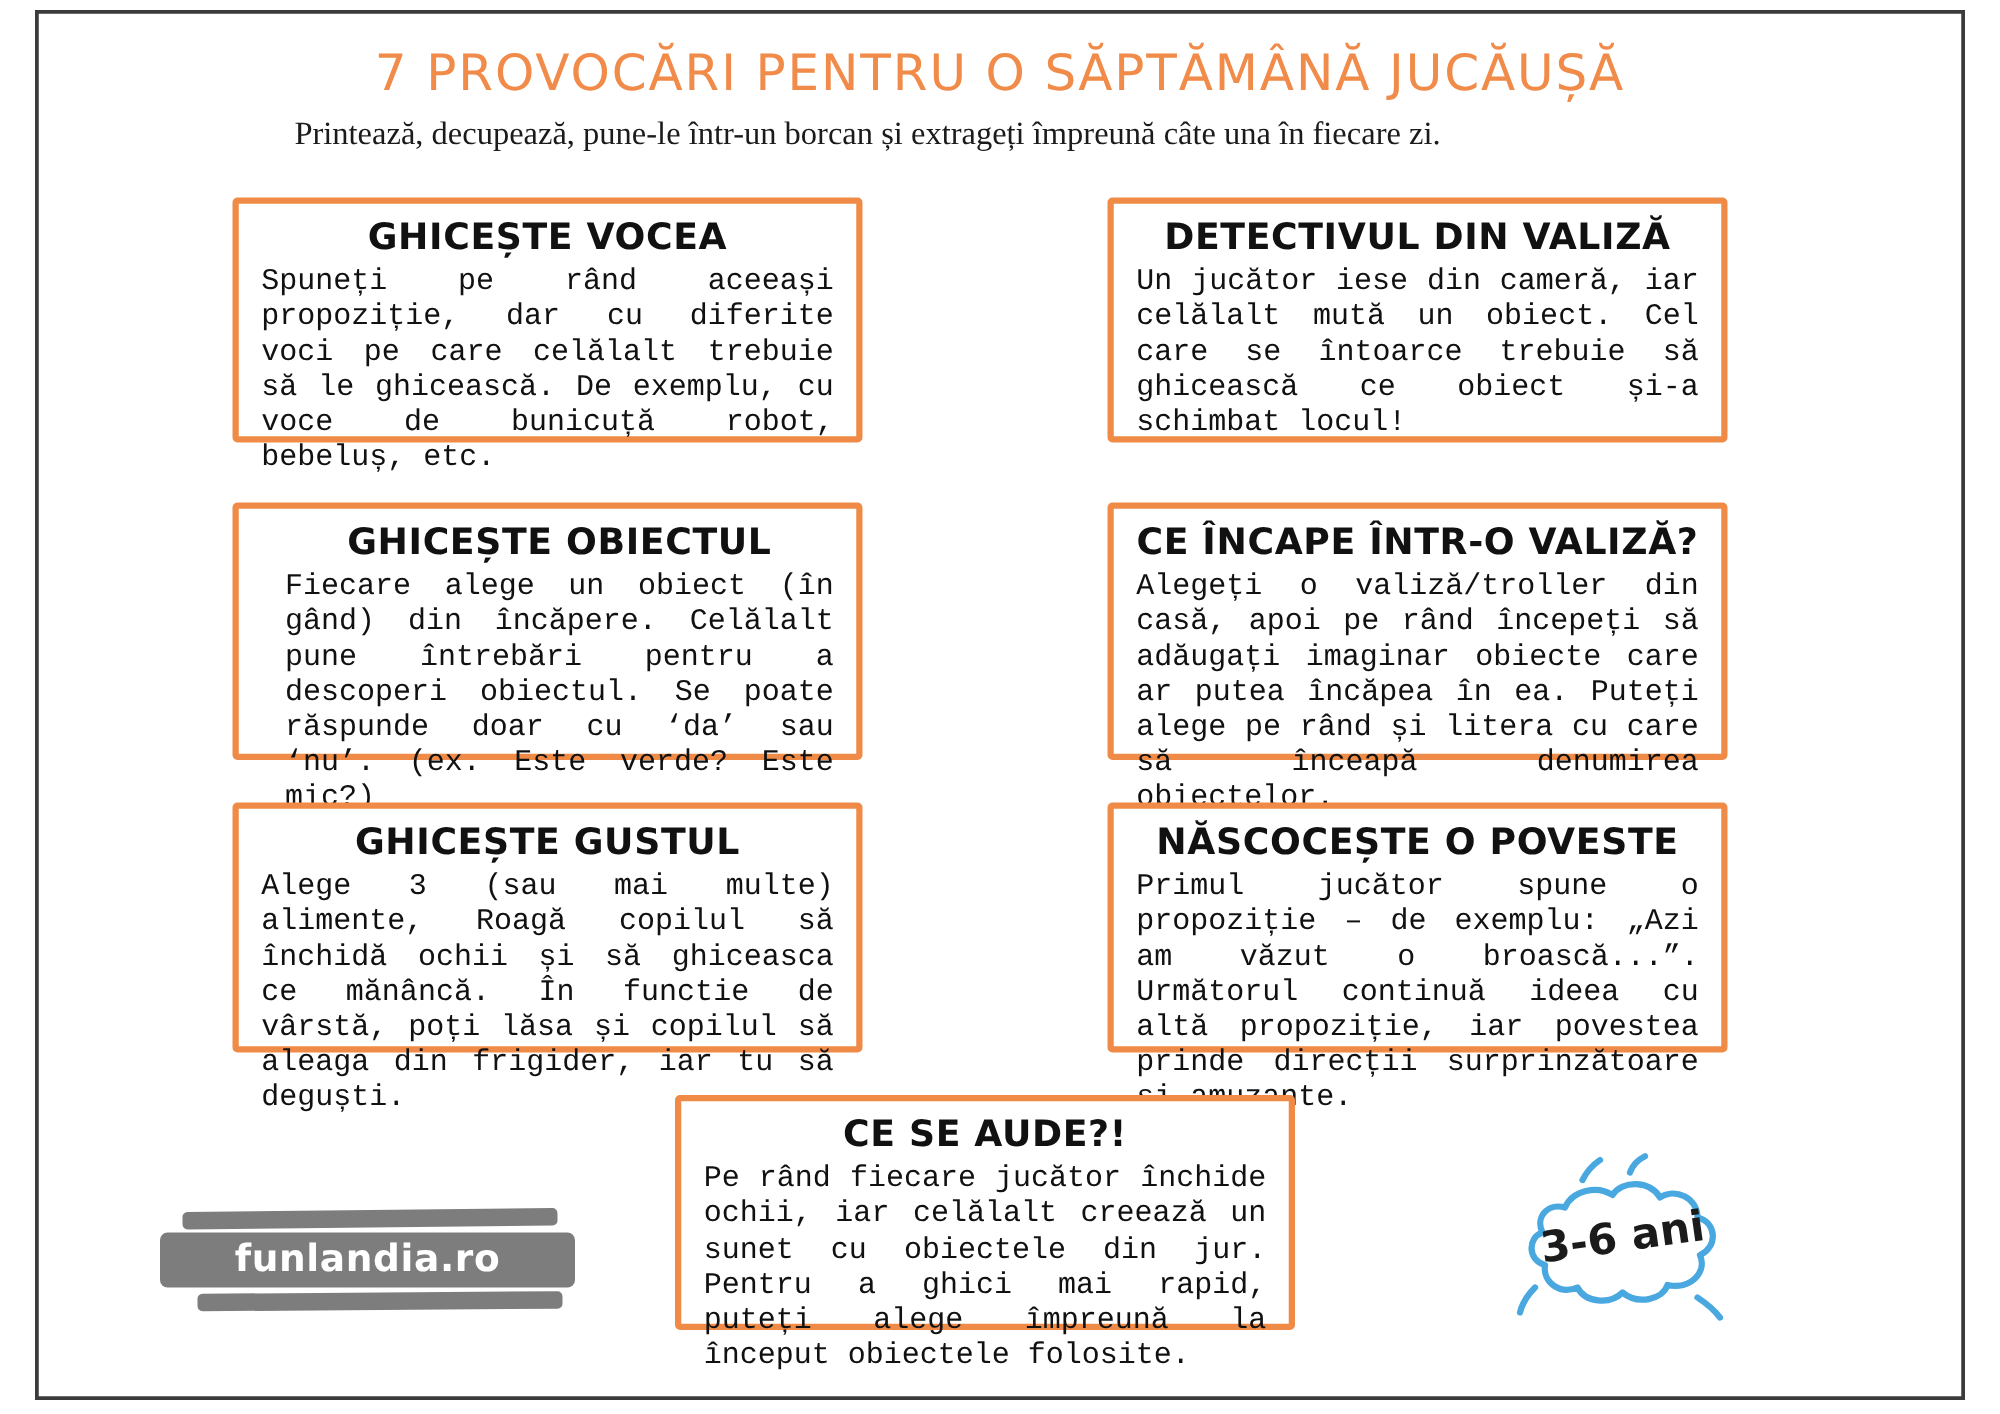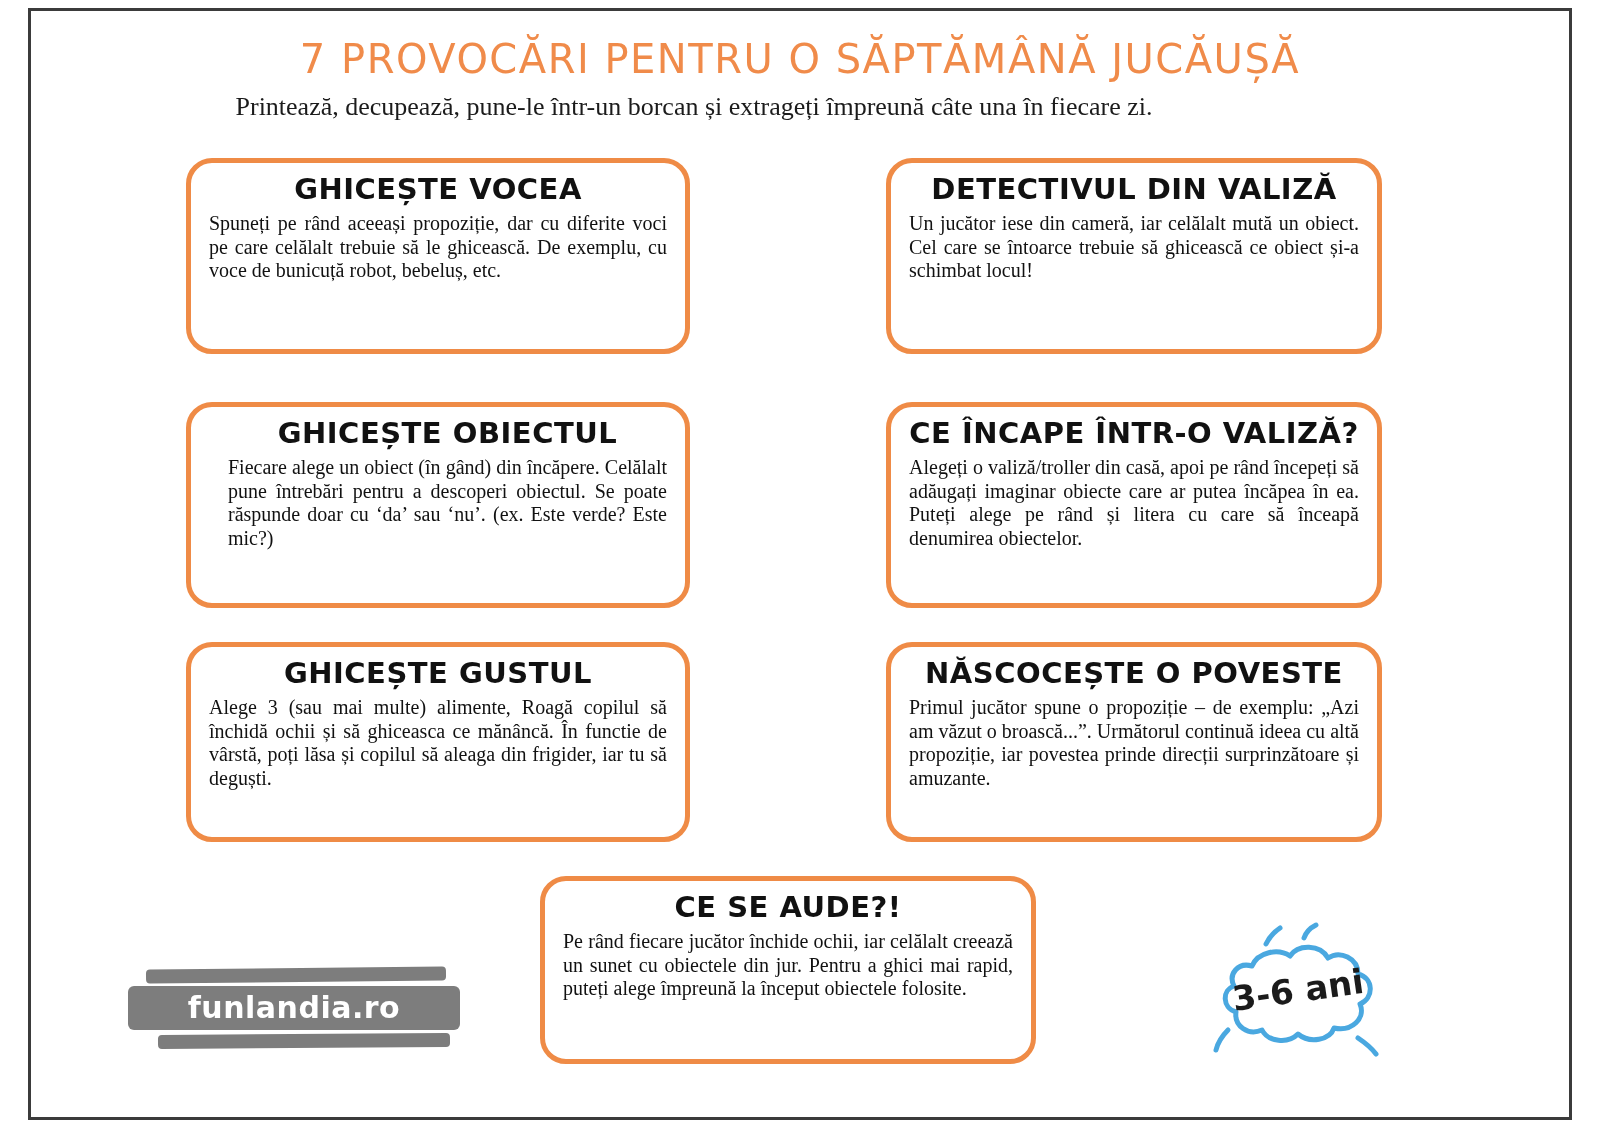--- a/index.html
+++ b/index.html
@@ -51,37 +51,37 @@
     text-align: center;
     font-family: "Liberation Serif", serif;
     font-size: 26px;
     color: #1b1b1b;
   }
 
   .card {
     position: absolute;
     box-sizing: border-box;
     border: 5px solid #ef8b46;
-    border-radius: 26px;
+    border-radius: 4px;
     background: #ffffff;
     padding: 10px 18px 12px 18px;
   }
   .card-title {
     text-align: center;
     font-family: "DejaVu Sans", sans-serif;
     font-weight: bold;
     font-size: 29px;
     letter-spacing: 0.5px;
     color: #111111;
     margin-bottom: 6px;
     line-height: 1.15;
   }
   .card-body {
-    font-family: Liberation Serif, serif;
-    font-size: 20px;
+    font-family: Liberation Mono, monospace;
+    font-size: 24px;
     line-height: 1.17;
     color: #111111;
     text-align: justify;
     text-justify: inter-word;
     hyphens: none;
   }
 
   
   #card-0 { left: 186px; top: 158px; width: 504px; height: 196px; }
   #card-1 { left: 886px; top: 158px; width: 496px; height: 196px; }

